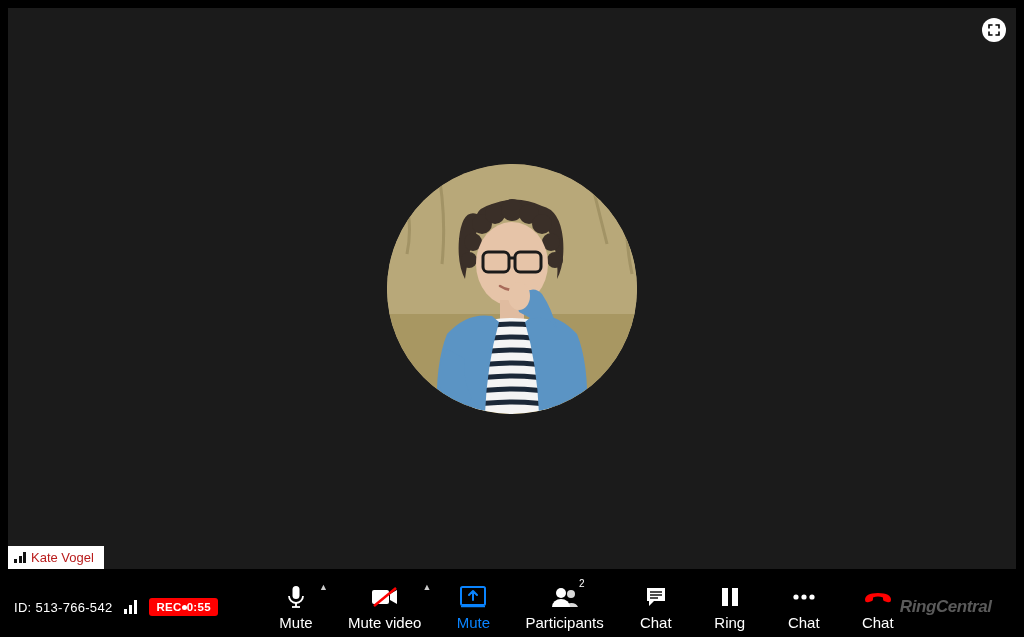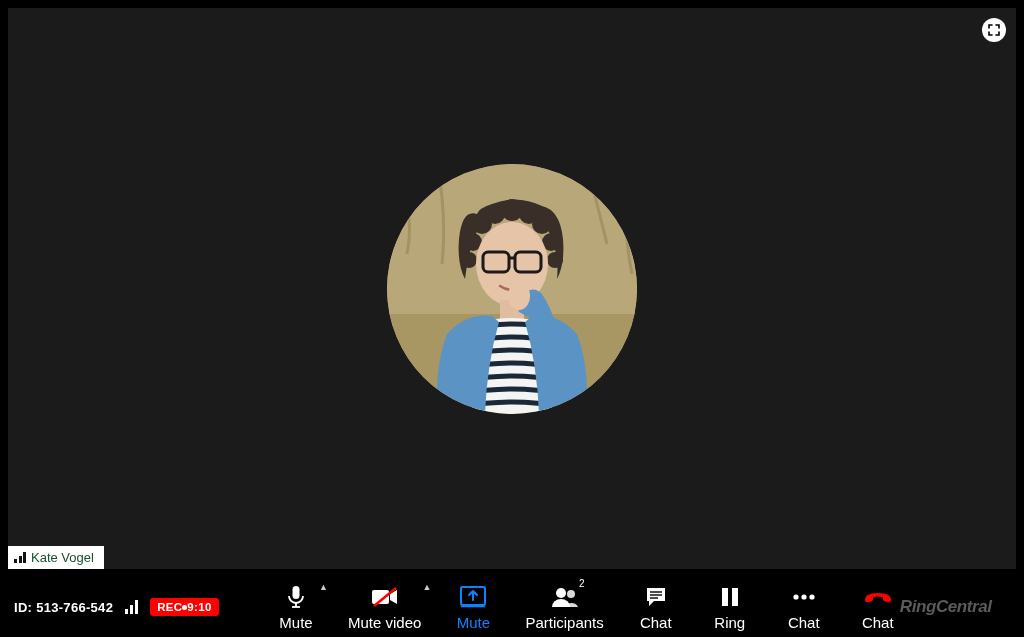--- a/index.html
+++ b/index.html
@@ -43,21 +43,21 @@
       overflow: hidden;
       position: relative;
       background: linear-gradient(to bottom, #a8956b 0%, #c9b989 50%, #b5a370 100%);
     }
     .avatar-circle svg { width: 100%; height: 100%; display: block; }
     .name-tag {
       position: absolute;
       bottom: 0;
       left: 0;
       background: #fff;
-      color: #14532d;
+      color: #b91c1c;
       padding: 4px 10px 4px 6px;
       font-size: 13px;
       display: flex;
       align-items: center;
       gap: 5px;
     }
     .name-tag .sig { display: inline-flex; align-items: flex-end; gap: 1.5px; height: 11px; }
     .name-tag .sig span { width: 3px; background: #111; display: block; }
     .toolbar {
       position: absolute;
@@ -70,21 +70,21 @@
       align-items: center;
       padding: 0 14px;
     }
     .toolbar-left {
       display: flex;
       align-items: center;
       gap: 12px;
       font-size: 13px;
       min-width: 260px;
     }
-    .meeting-id { font-weight: 700; letter-spacing: 0.3px; white-space: nowrap; }
+    .meeting-id { font-weight: 400; letter-spacing: 0.3px; white-space: nowrap; }
     .signal { display: inline-flex; align-items: flex-end; gap: 2px; height: 14px; }
     .signal span { width: 3px; background: #fff; display: block; }
     .rec-badge {
       background: #ff0000;
       color: #fff;
       font-size: 11.5px;
       font-weight: 700;
       padding: 3px 7px;
       border-radius: 3px;
       display: flex;
@@ -224,21 +224,21 @@
   <div class="toolbar-left">
     <span class="meeting-id">ID: 513-766-542</span>
     <span class="signal">
       <span style="height:5px"></span>
         <span style="height:9px"></span>
         <span style="height:14px"></span>
     </span>
     <span class="rec-badge">
       <span>REC</span>
       <span class="rec-dot"></span>
-      <span>9:10</span>
+      <span>0:55</span>
     </span>
   </div>
 
   <div class="toolbar-center">
 
     <div class="ctrl">
       <span class="chevron-up">▲</span>
       <span class="icon-wrap">
         <svg width="20" height="24" viewBox="0 0 20 24" fill="#fff">
           <rect x="6.5" y="1" width="7" height="13" rx="3.5"></rect>

